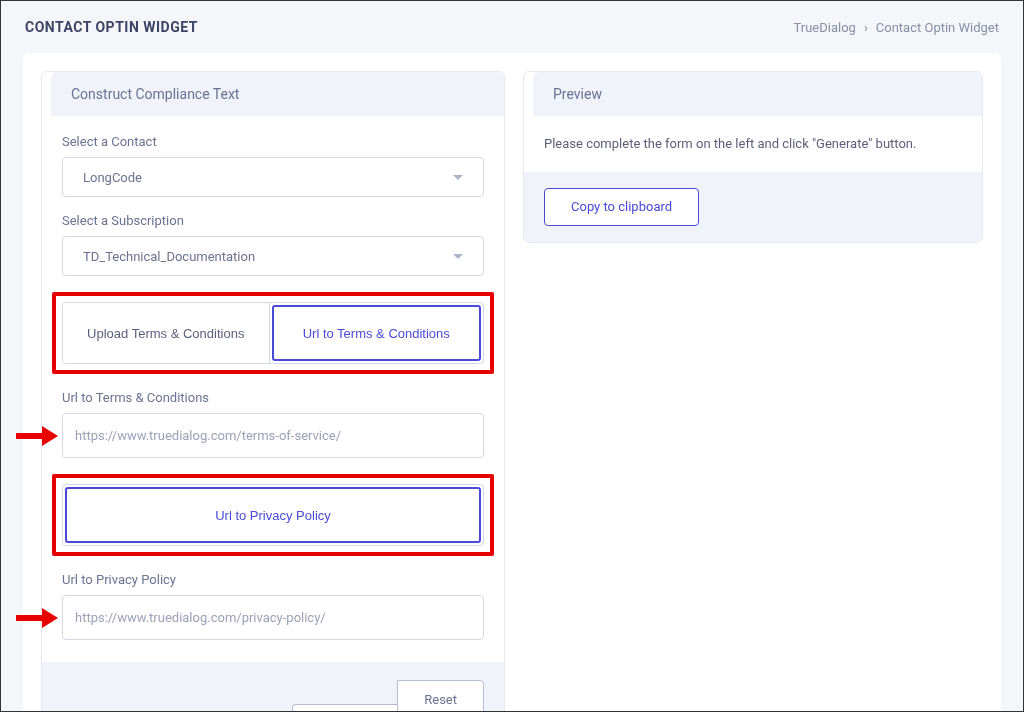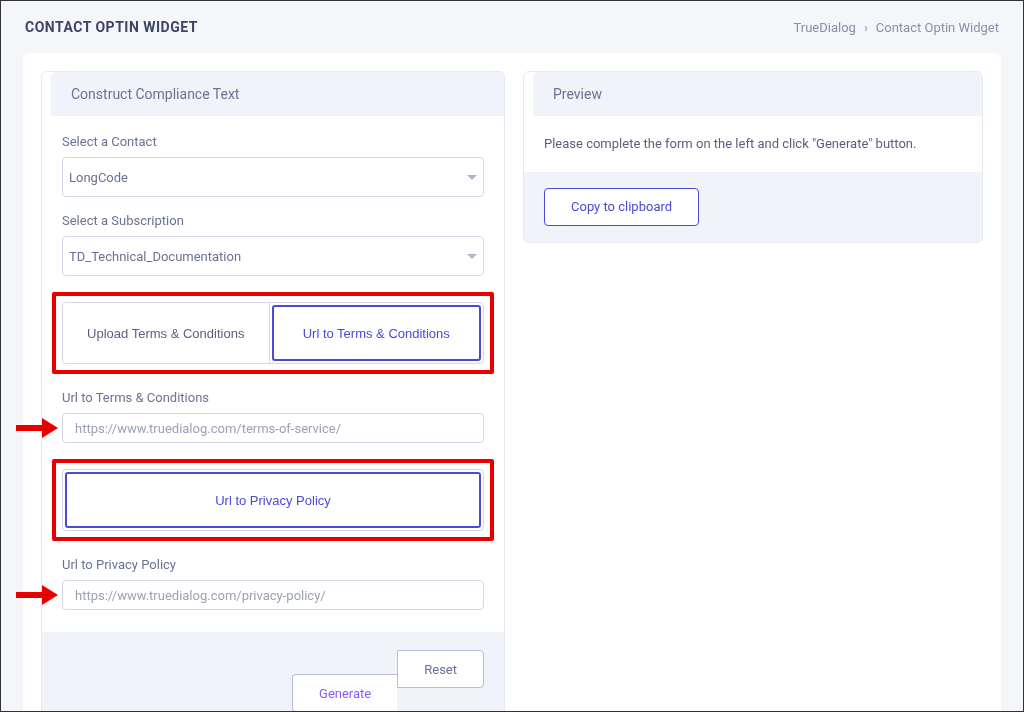--- a/index.html
+++ b/index.html
@@ -92,21 +92,21 @@
       font-size: 13px;
       color: #6c7293;
       margin-bottom: 8px;
     }
     .select-control {
       width: 100%;
       height: 40px;
       border: 1px solid #d4d7e6;
       border-radius: 4px;
       background: #fff;
-      padding: 0 6px;
+      padding: 0 20px;
       font-size: 13px;
       color: #6c7293;
       display: flex;
       align-items: center;
       justify-content: space-between;
       cursor: pointer;
       margin-bottom: 16px;
     }
     .chevron-down {
       width: 0;
@@ -149,21 +149,21 @@
       border-radius: 3px;
       margin: 2px;
       color: #4b49d8;
       background: #fff;
     }
     .toggle-btn:not(.active) {
       border-right: 1px solid #d4d7e6;
     }
     .text-input {
       width: 100%;
-      height: 30px;
+      height: 45px;
       border: 1px solid #d4d7e6;
       border-radius: 4px;
       padding: 0 12px;
       font-size: 13px;
       color: #9ca1b8;
       font-family: inherit;
     }
     .text-input::placeholder {
       color: #9ca1b8;
     }

